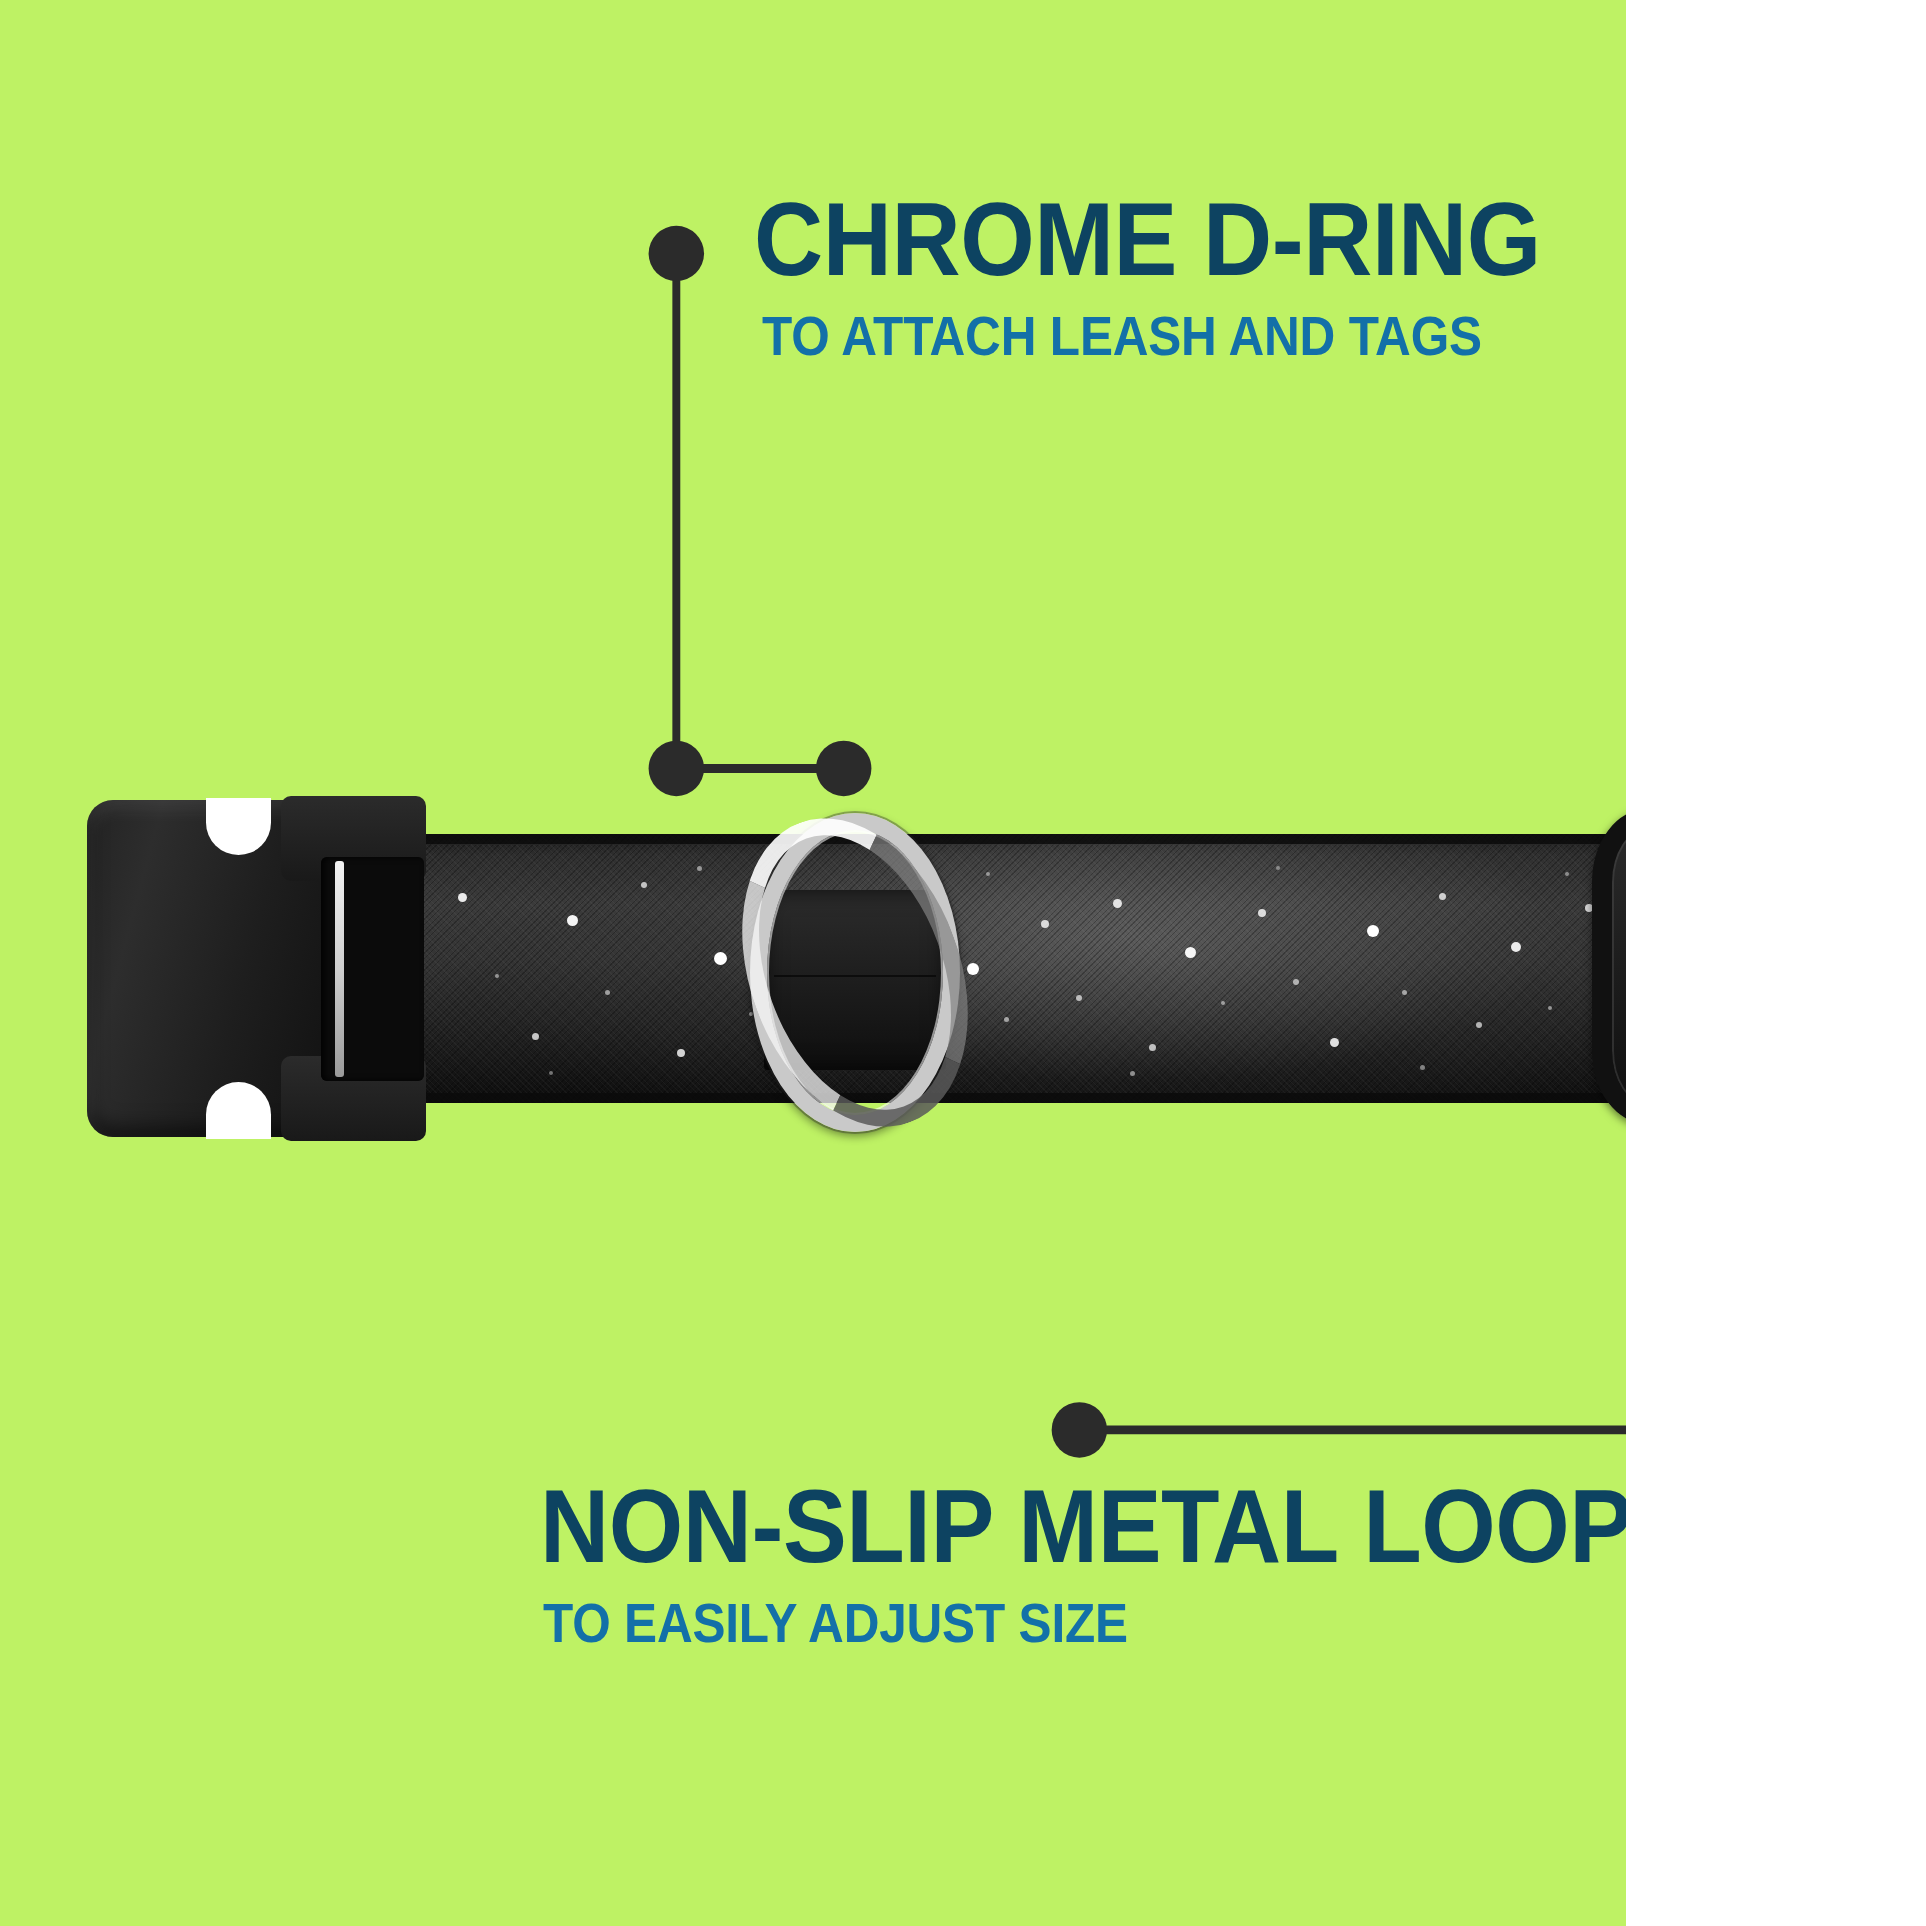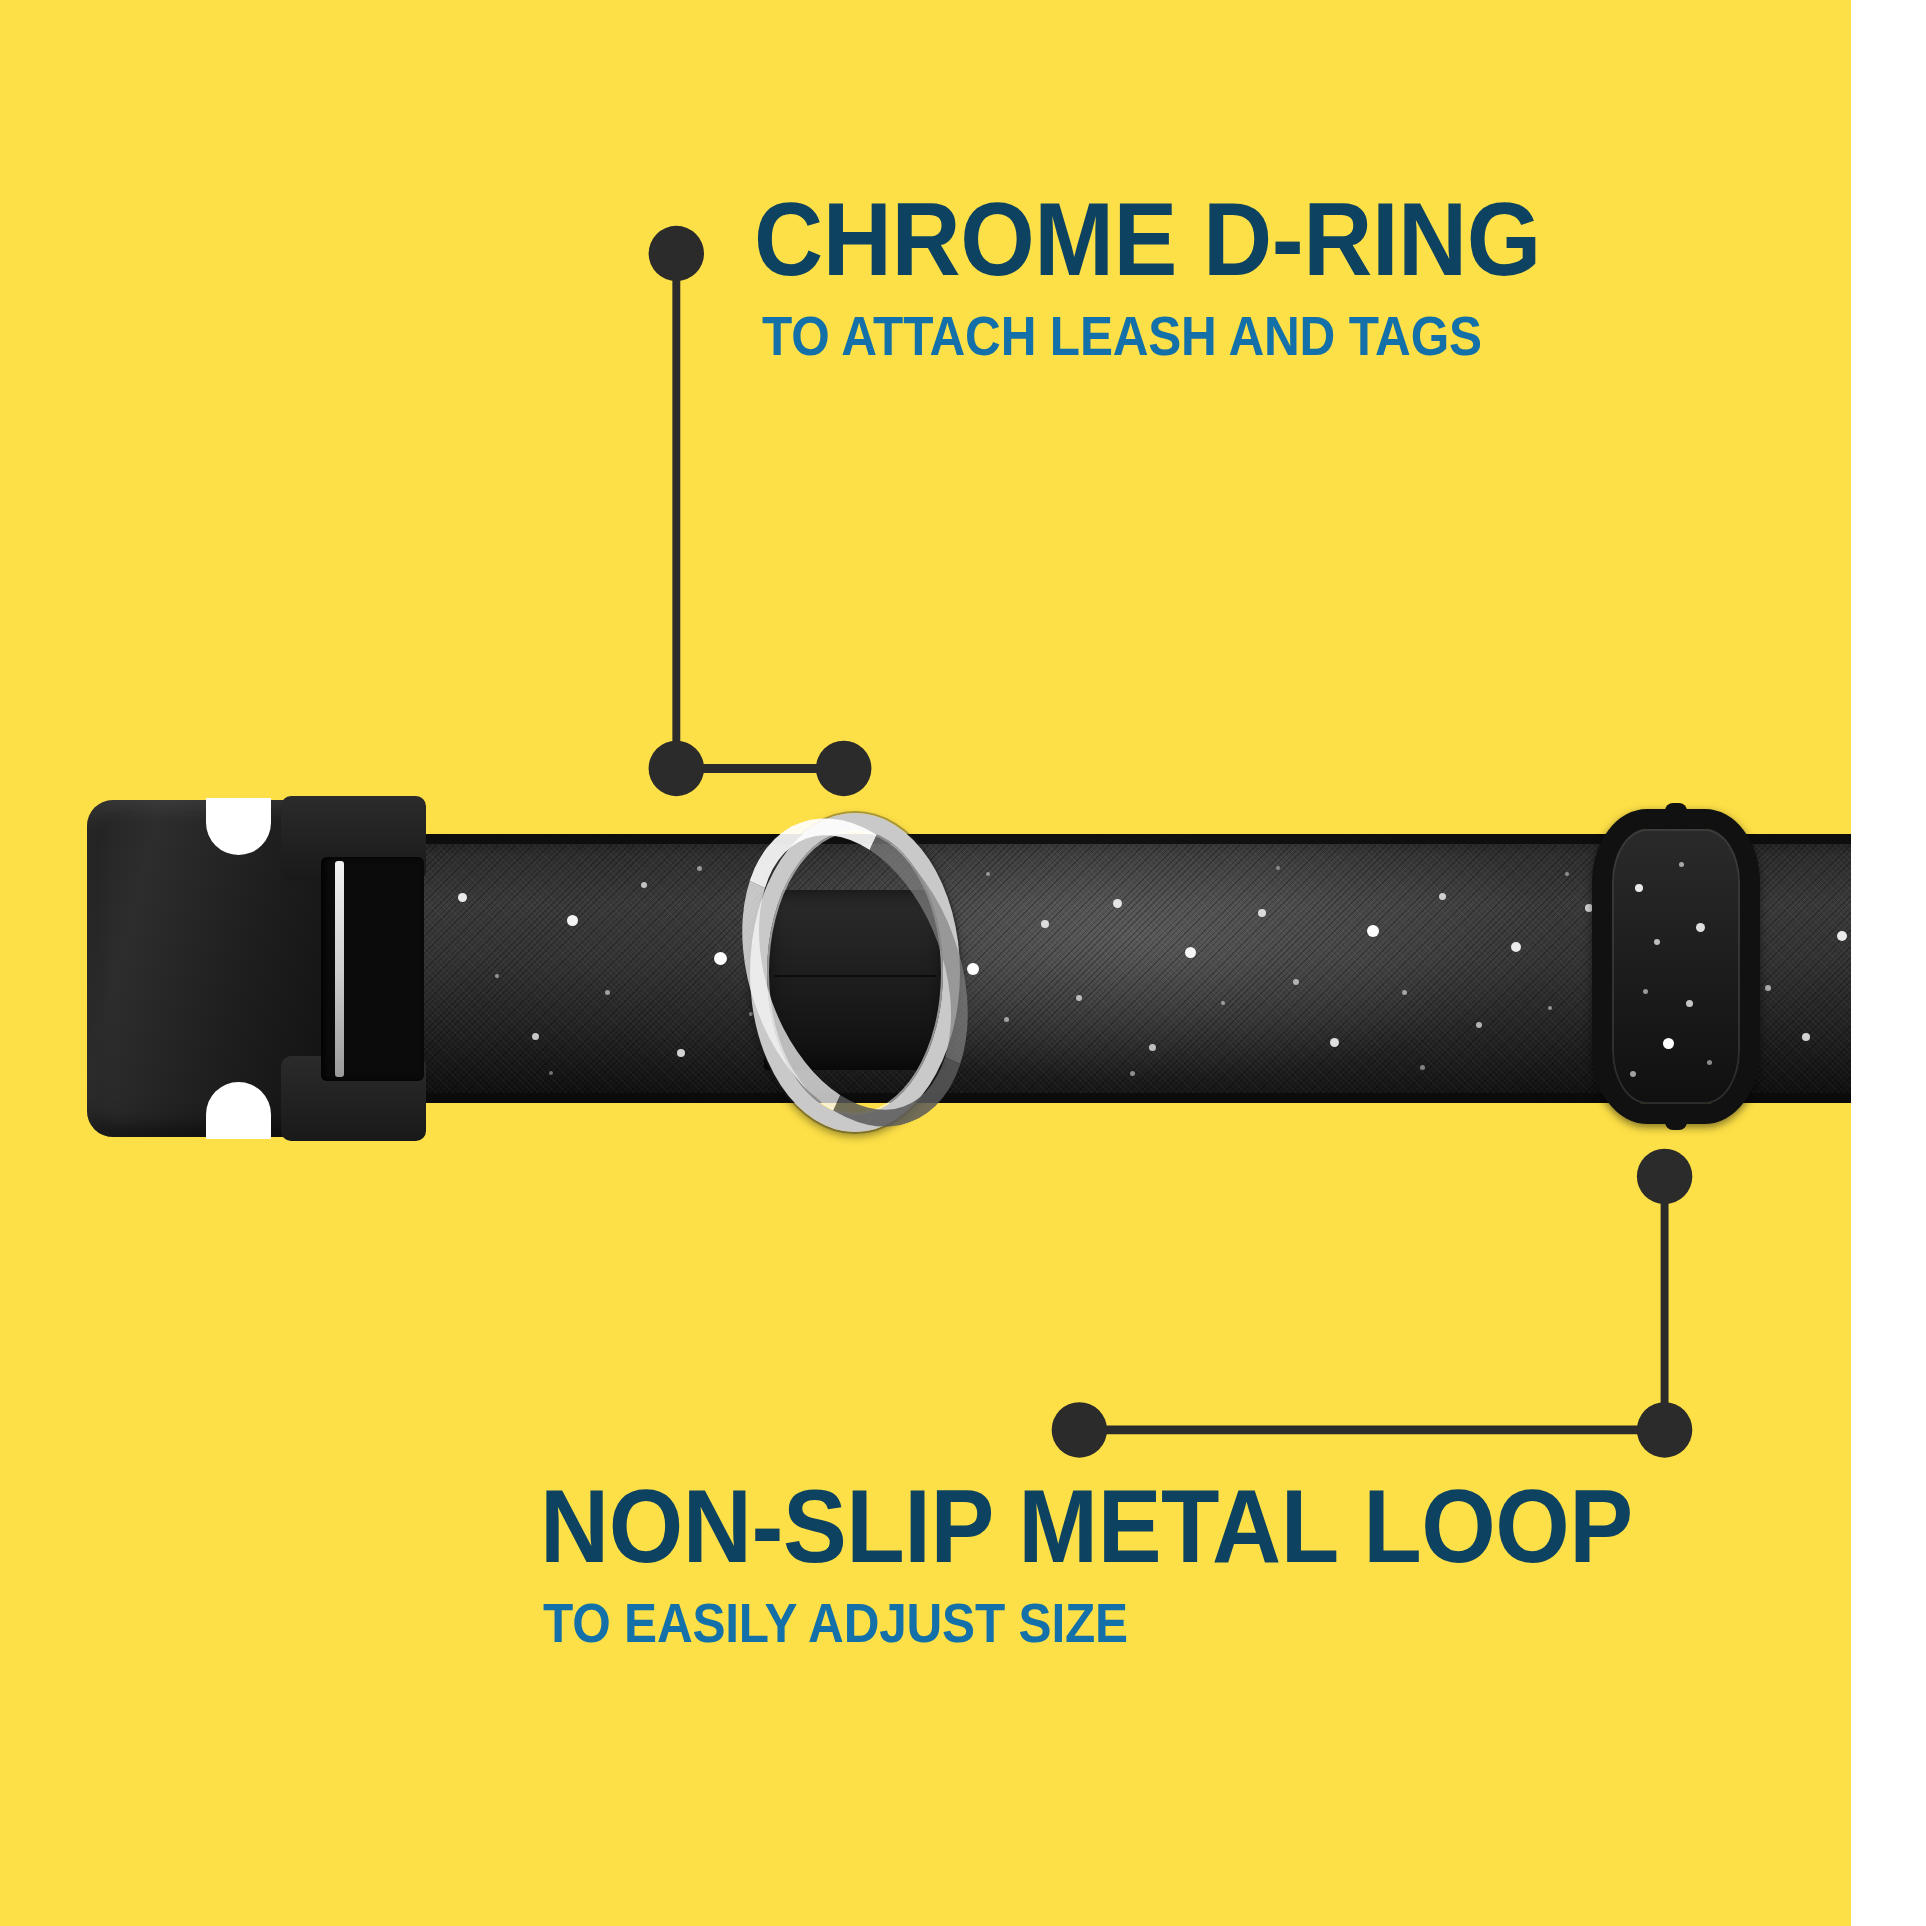--- a/index.html
+++ b/index.html
@@ -6,23 +6,23 @@
   html, body {
     margin: 0;
     padding: 0;
     background: #ffffff;
   }
   body {
     font-family: "Liberation Sans", sans-serif;
   }
   #stage {
     position: relative;
-    width: 1851px;
+    width: 1626px;
     height: 1927px;
-    background: #fde047;
+    background: #bef264;
     overflow: hidden;
   }
 
   
   .callout-heading {
     position: absolute;
     font-family: "Liberation Sans", sans-serif;
     font-weight: 700;
     letter-spacing: -0.5px;
     white-space: nowrap;

